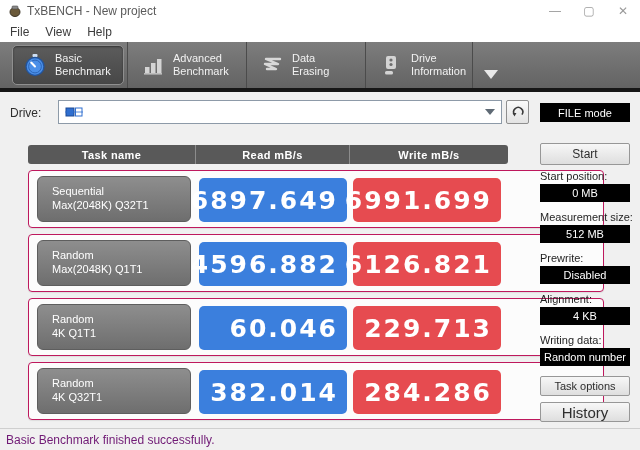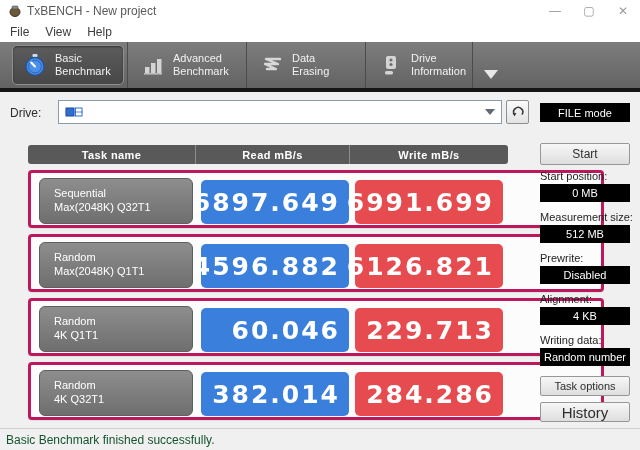--- a/index.html
+++ b/index.html
@@ -41,21 +41,21 @@
     background:linear-gradient(#fbfbfb,#e3e3e3); border:1px solid #8f8f8f; border-radius:2px;
     display:flex; align-items:center; justify-content:center; }
   .badge { background:#000000; color:#ffffff; font-size:11px; display:flex; align-items:center; justify-content:center; }
   .file-mode { position:absolute; left:540px; top:103px; width:90px; height:19px; }
   
   .table-header { position:absolute; left:28px; top:145px; width:480px; height:19px;
     background:#595959; border-radius:3px; display:flex; color:#ffffff; font-size:11px; font-weight:bold; letter-spacing:.4px; }
   .th { display:flex; align-items:center; justify-content:center; }
   .th-task { width:167px; } .th-read { width:155px; border-left:1px solid #8c8c8c; border-right:1px solid #8c8c8c; } .th-write { flex:1; }
   .bench-row { position:absolute; left:28px; width:576px; height:58px;
-    background:#fcfcfc; border:3px solid #be185d; border-radius:4px; box-shadow:0 1px 1px rgba(0,0,0,.08); }
+    background:#fcfcfc; border:1px solid #be185d; border-radius:4px; box-shadow:0 1px 1px rgba(0,0,0,.08); }
   .row-0 { top:170px; } .row-1 { top:234px; } .row-2 { top:298px; } .row-3 { top:362px; }
   .task-chip { position:absolute; left:8px; top:5px; width:154px; height:46px;
     background:linear-gradient(#8e8e8e,#6e6e6e); border:1px solid #5e5e5e; border-radius:6px;
     color:#ffffff; font-size:11px; line-height:1.25; display:flex; flex-direction:column; justify-content:center; padding-left:14px; }
   .val-box { position:absolute; top:7px; height:44px; border-radius:5px; color:#ffffff;
     font-family:"DejaVu Sans", sans-serif; font-weight:bold; font-size:25px; letter-spacing:2px;
     display:flex; align-items:center; justify-content:flex-end; padding-right:9px; }
   .val-read { left:170px; width:148px; background:#3b7fdd; }
   .val-write { left:324px; width:148px; background:#e64b50; }
   
@@ -67,21 +67,21 @@
   .btn-history { top:402px; height:20px; font-size:15px; }
   .side-label { position:absolute; left:540px; font-size:11px; color:#1f1f1f; }
   .side-badge { position:absolute; left:540px; width:90px; height:18px; }
   .lbl-0 { top:170px; } .bdg-0 { top:184px; }
   .lbl-1 { top:211px; } .bdg-1 { top:225px; }
   .lbl-2 { top:252px; } .bdg-2 { top:266px; }
   .lbl-3 { top:293px; } .bdg-3 { top:307px; }
   .lbl-4 { top:334px; } .bdg-4 { top:348px; }
   
   .statusbar { position:absolute; left:0; top:428px; width:640px; height:22px; background:#f0f0f0;
-    border-top:1px solid #cfcfcf; display:flex; align-items:center; padding-left:6px; font-size:12px; color:#14532d; }
+    border-top:1px solid #cfcfcf; display:flex; align-items:center; padding-left:6px; font-size:12px; color:#701a75; }
 </style>
 </head>
 <body>
 
 <div class="titlebar">
   <svg class="app-icon" viewBox="0 0 14 12">
     <ellipse cx="7" cy="7" rx="5" ry="4.5" fill="#6b5a3a" stroke="#3d3526"></ellipse>
     <rect x="4" y="1" width="6" height="3" rx="1" fill="#8a8a8a" stroke="#4a4a4a" stroke-width="0.6"></rect>
   </svg>
   <span class="title-text">TxBENCH - New project</span>

